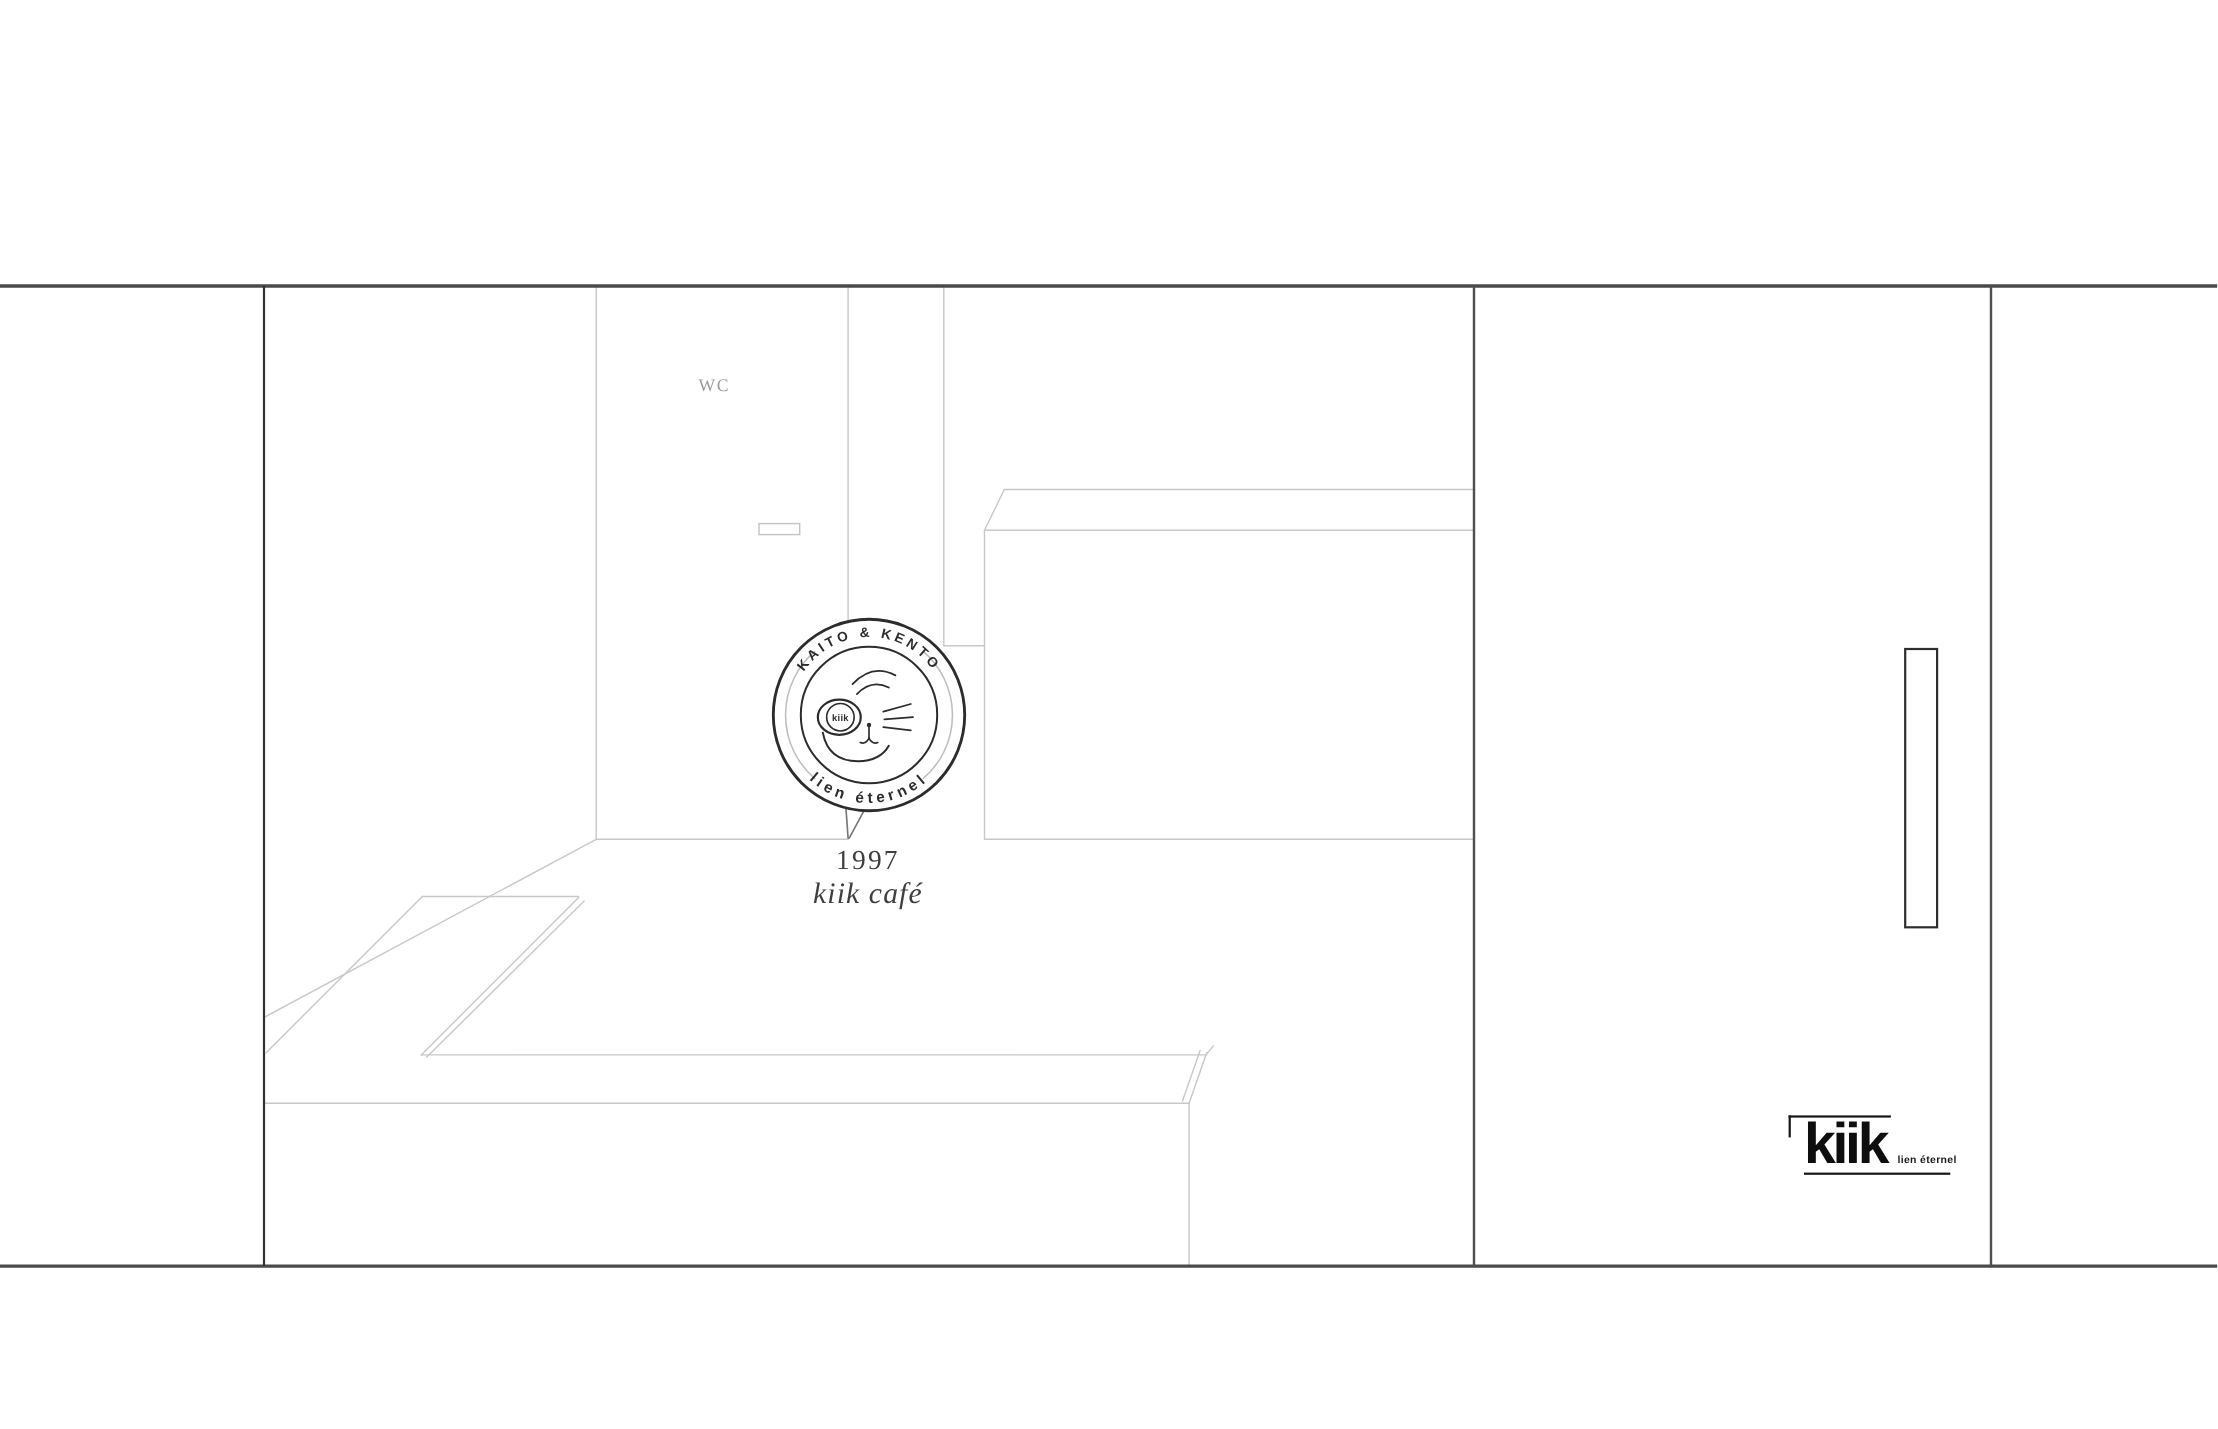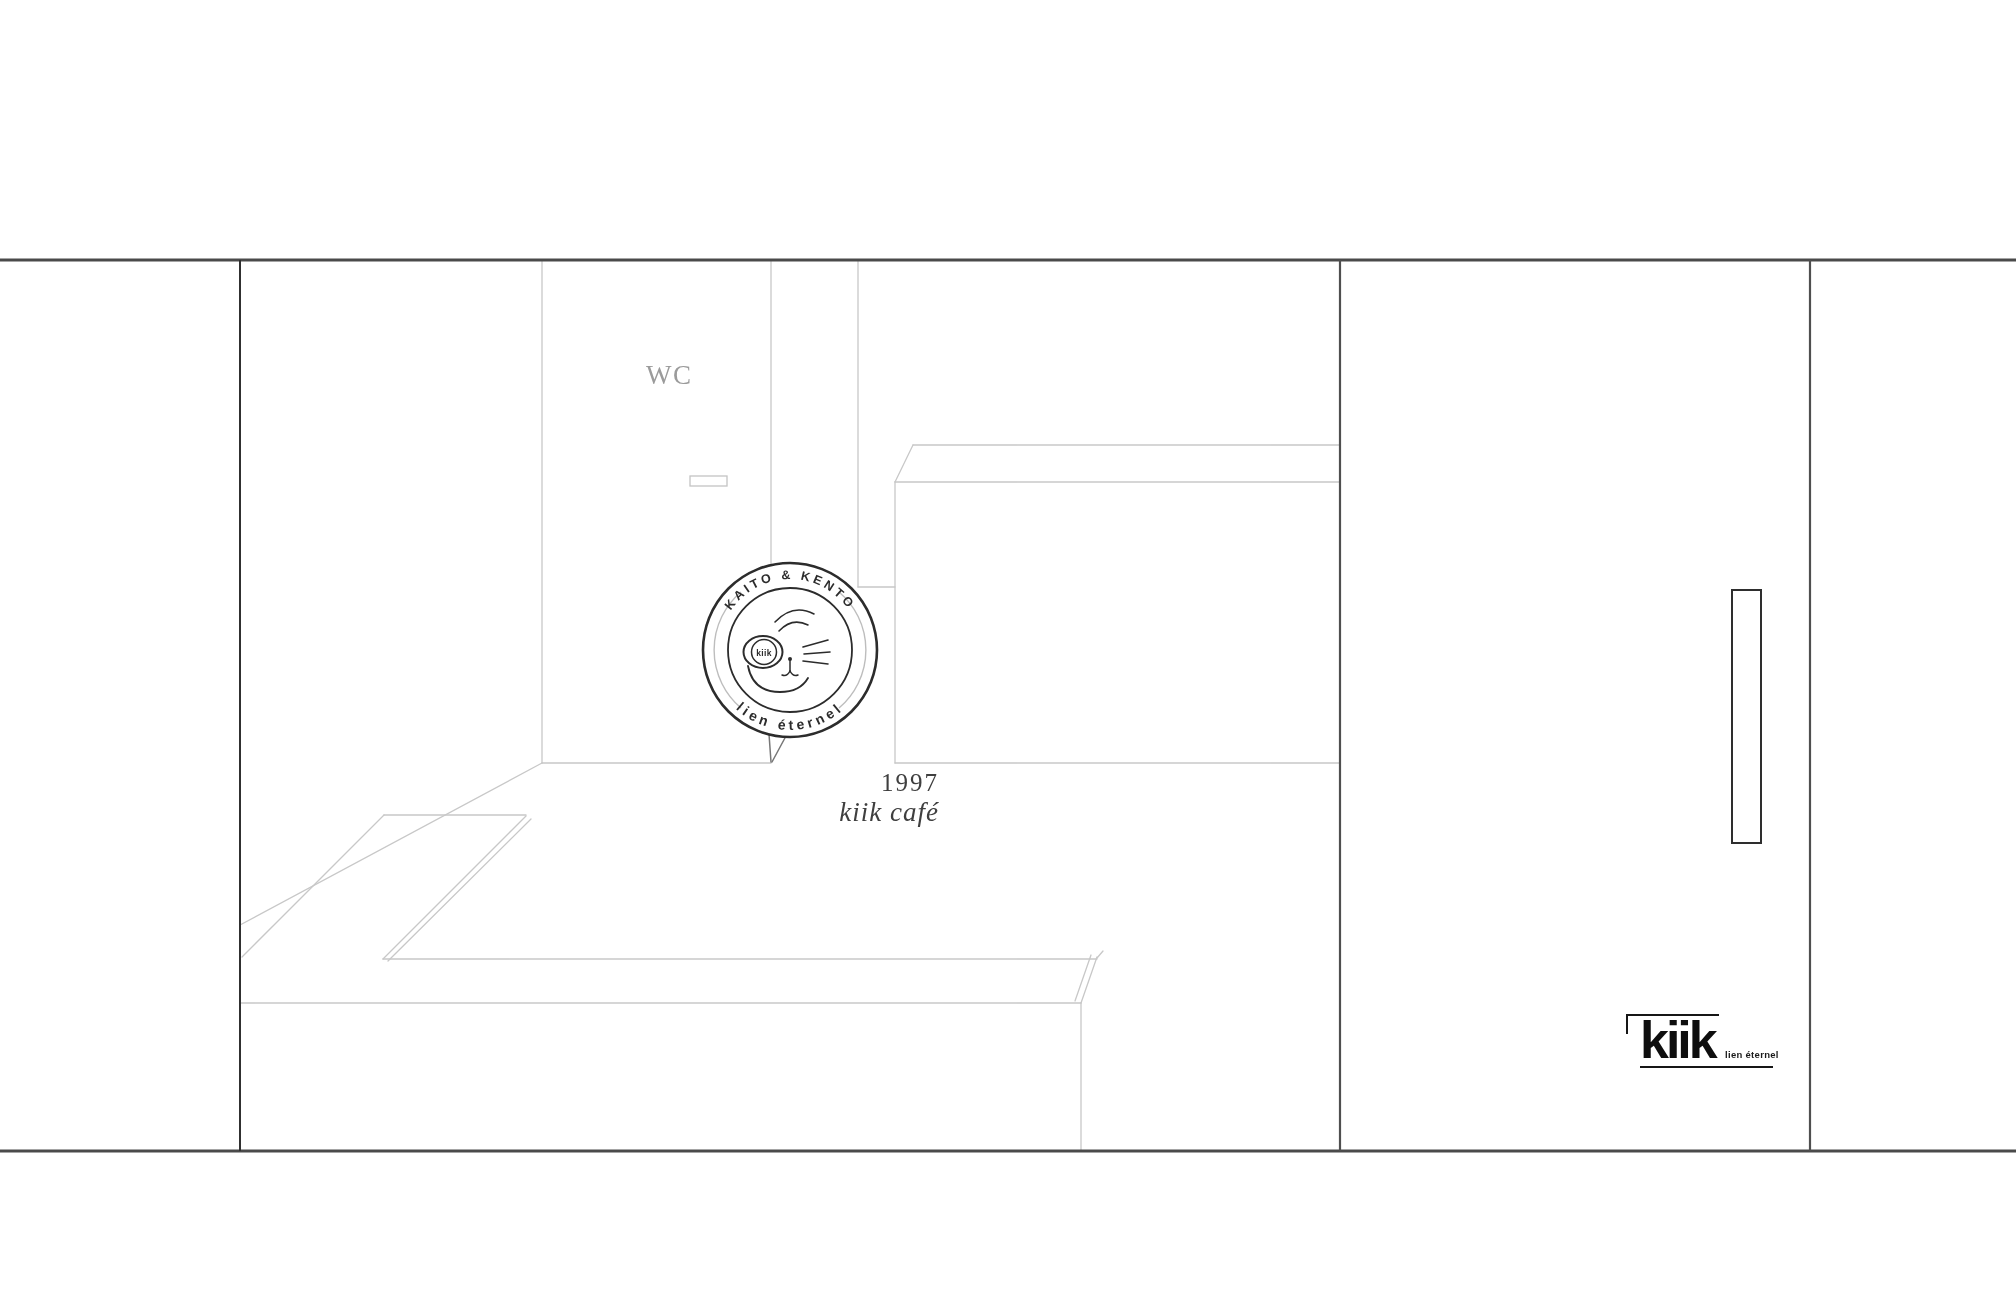--- a/index.html
+++ b/index.html
@@ -7,30 +7,30 @@
     position:relative;
     width:2016px;height:1299px;
     background:#ffffff;
     overflow:hidden;
     font-family:"Liberation Sans", sans-serif;
   }
   #drawing{position:absolute;left:0;top:0;}
   .caption-block{
     position:absolute;
     left:639px;top:770px;width:300px;
-    text-align:right;
+    text-align:center;
     color:#3f3f3f;
     font-family:"Liberation Serif", serif;
   }
   .caption-year{font-size:25px;line-height:26px;letter-spacing:2px;}
   .caption-name{font-size:27px;line-height:29px;letter-spacing:1px;margin-top:2px;font-style:italic;}
   .wc-label{
-    position:absolute;left:635px;top:360px;
+    position:absolute;left:635px;top:342px;
     font-family:"Liberation Serif", serif;
-    font-size:27px;color:#9b9b9b;letter-spacing:1.5px;margin-left:11px;
+    font-size:16px;color:#9b9b9b;letter-spacing:1.5px;
   }
   .brand-block{position:absolute;left:1620px;top:1005px;width:200px;height:70px;}
   .brand-bracket{
     position:absolute;left:6px;top:9px;width:91px;height:18px;
     border-top:2px solid #161616;border-left:2px solid #161616;
   }
   .brand-wordmark{
     position:absolute;left:20px;top:8px;
     font-size:52px;line-height:54px;font-weight:bold;letter-spacing:-3px;
     color:#0e0e0e;

